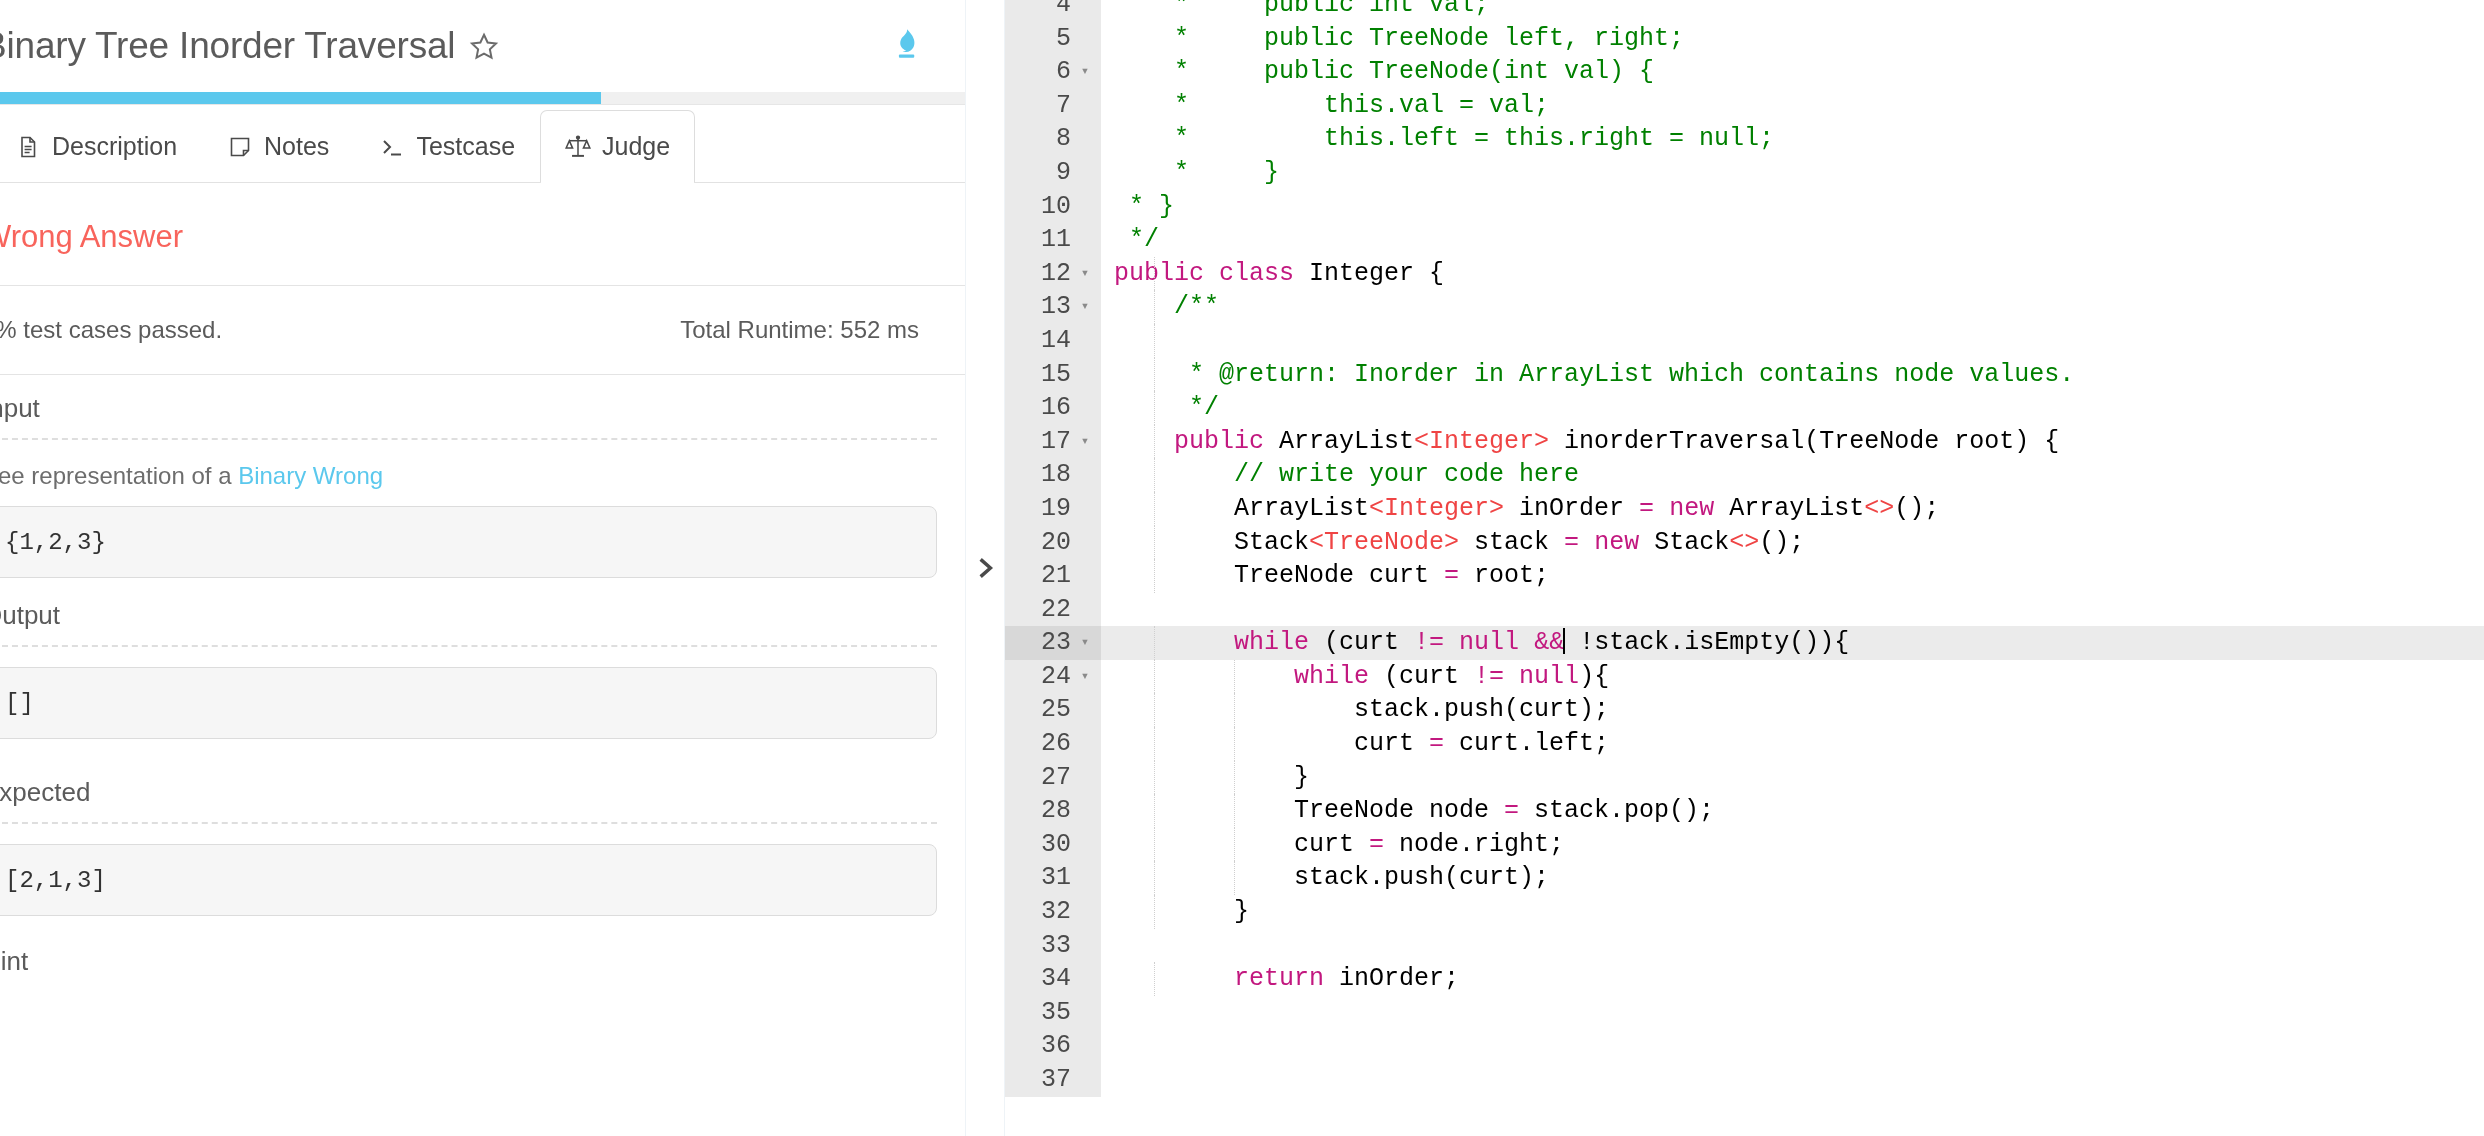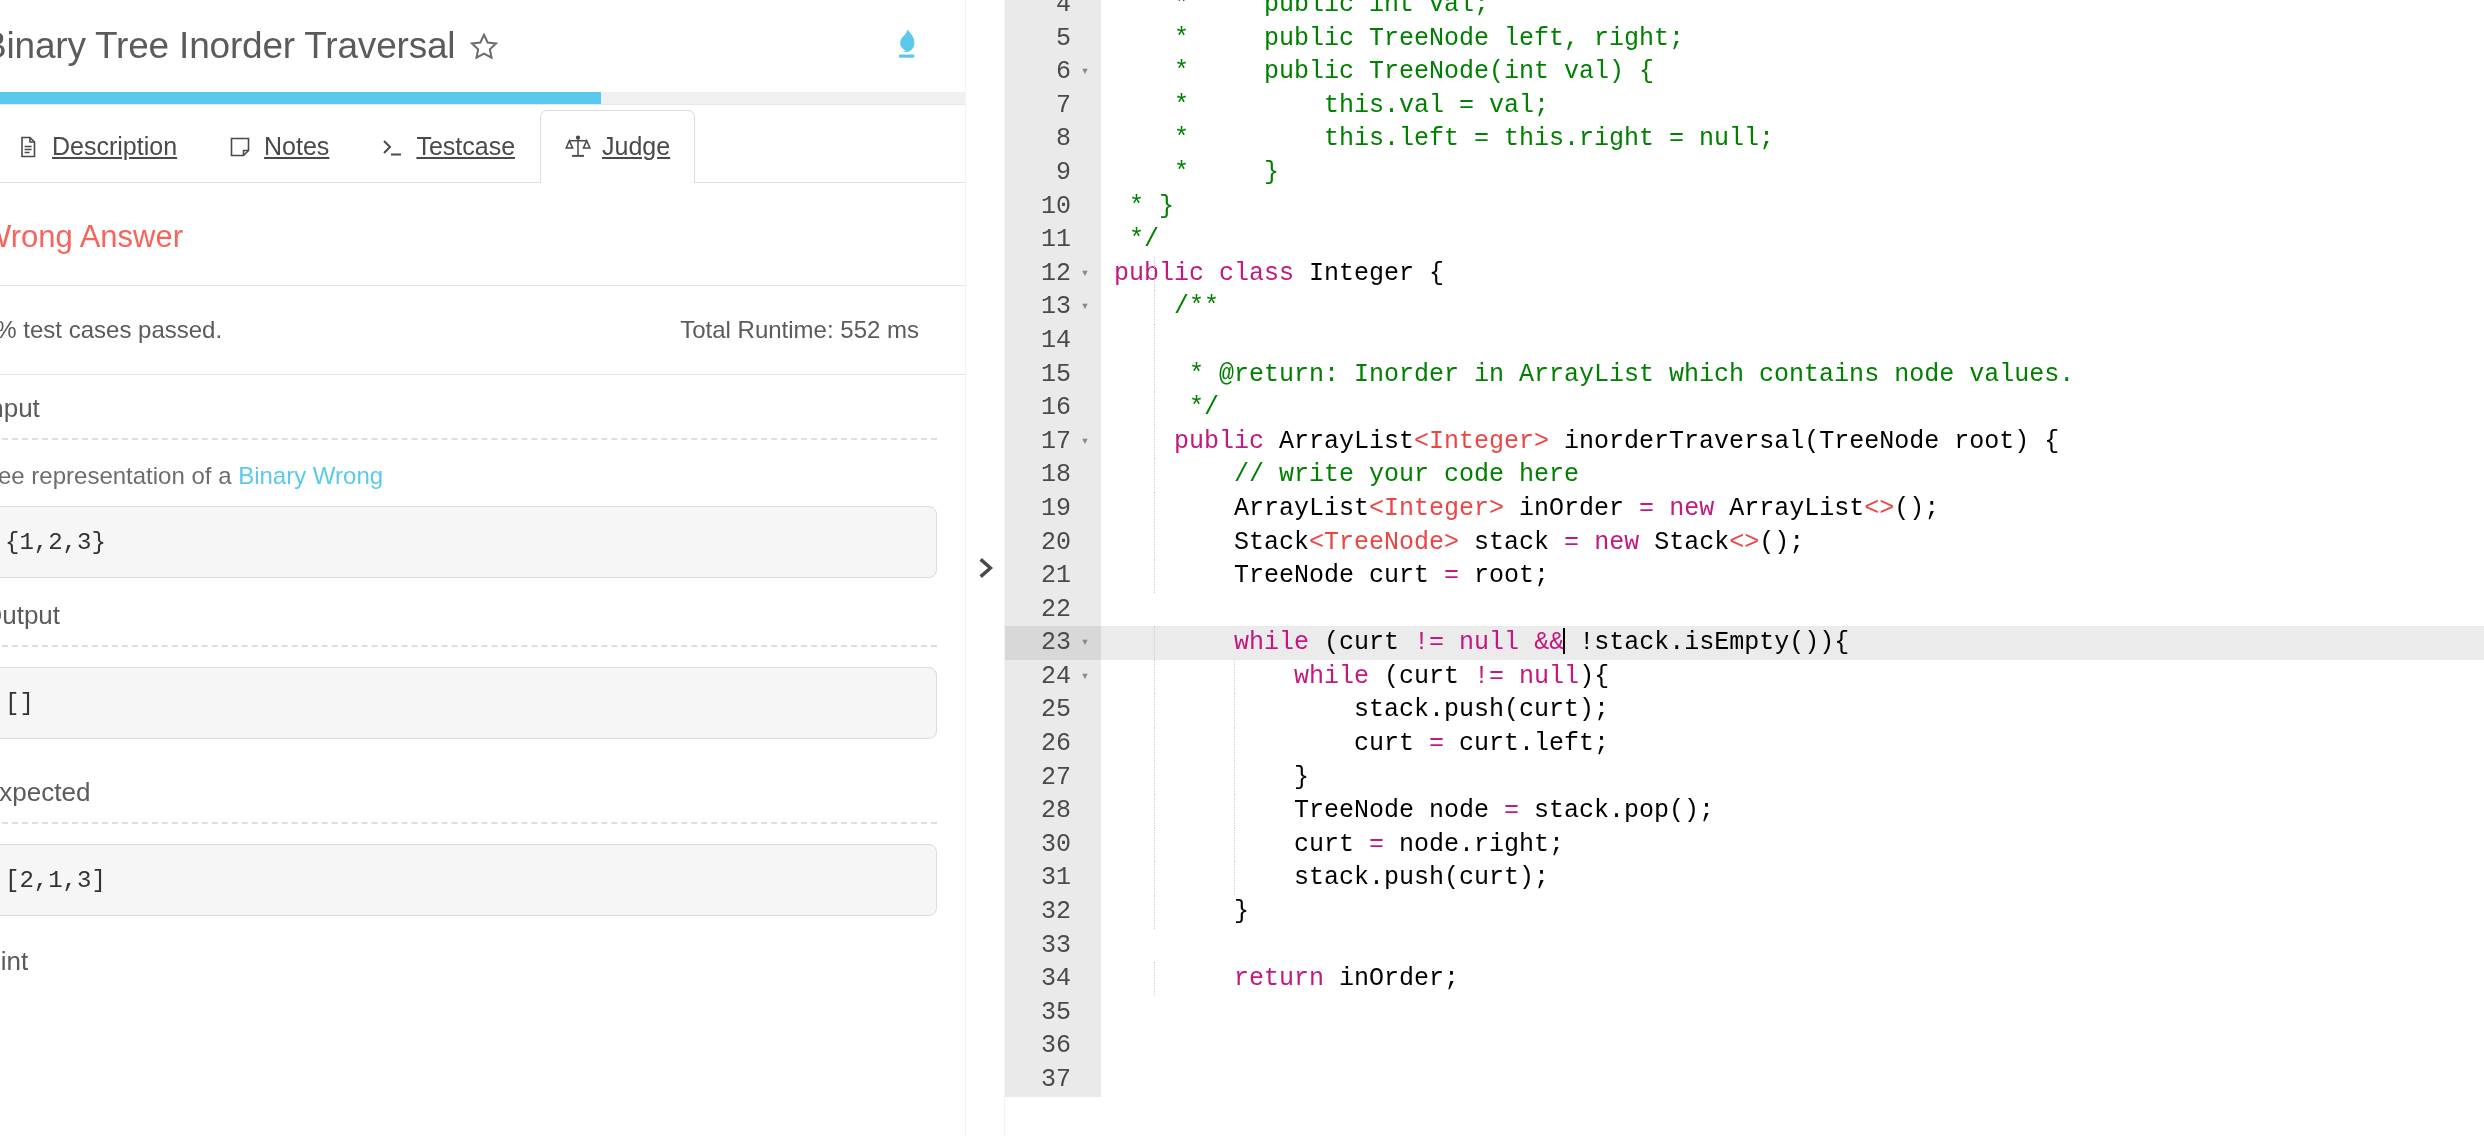--- a/index.html
+++ b/index.html
@@ -118,21 +118,21 @@
     background: #ffffff;
   }
   .tab .ticon {
     width: 26px; height: 26px;
     display: inline-flex;
     align-items: center;
     justify-content: center;
     color: #4a4a4a;
     flex: 0 0 auto;
   }
-  .tab .tlabel { line-height: 1; text-decoration: underline; }
+  .tab .tlabel { line-height: 1; }
 
   
   .judge-body {
     padding: 0 26px 0 0;
   }
   .verdict {
     font-size: 31px;
     color: #f8645c;
     padding: 36px 0 30px 0;
   }

